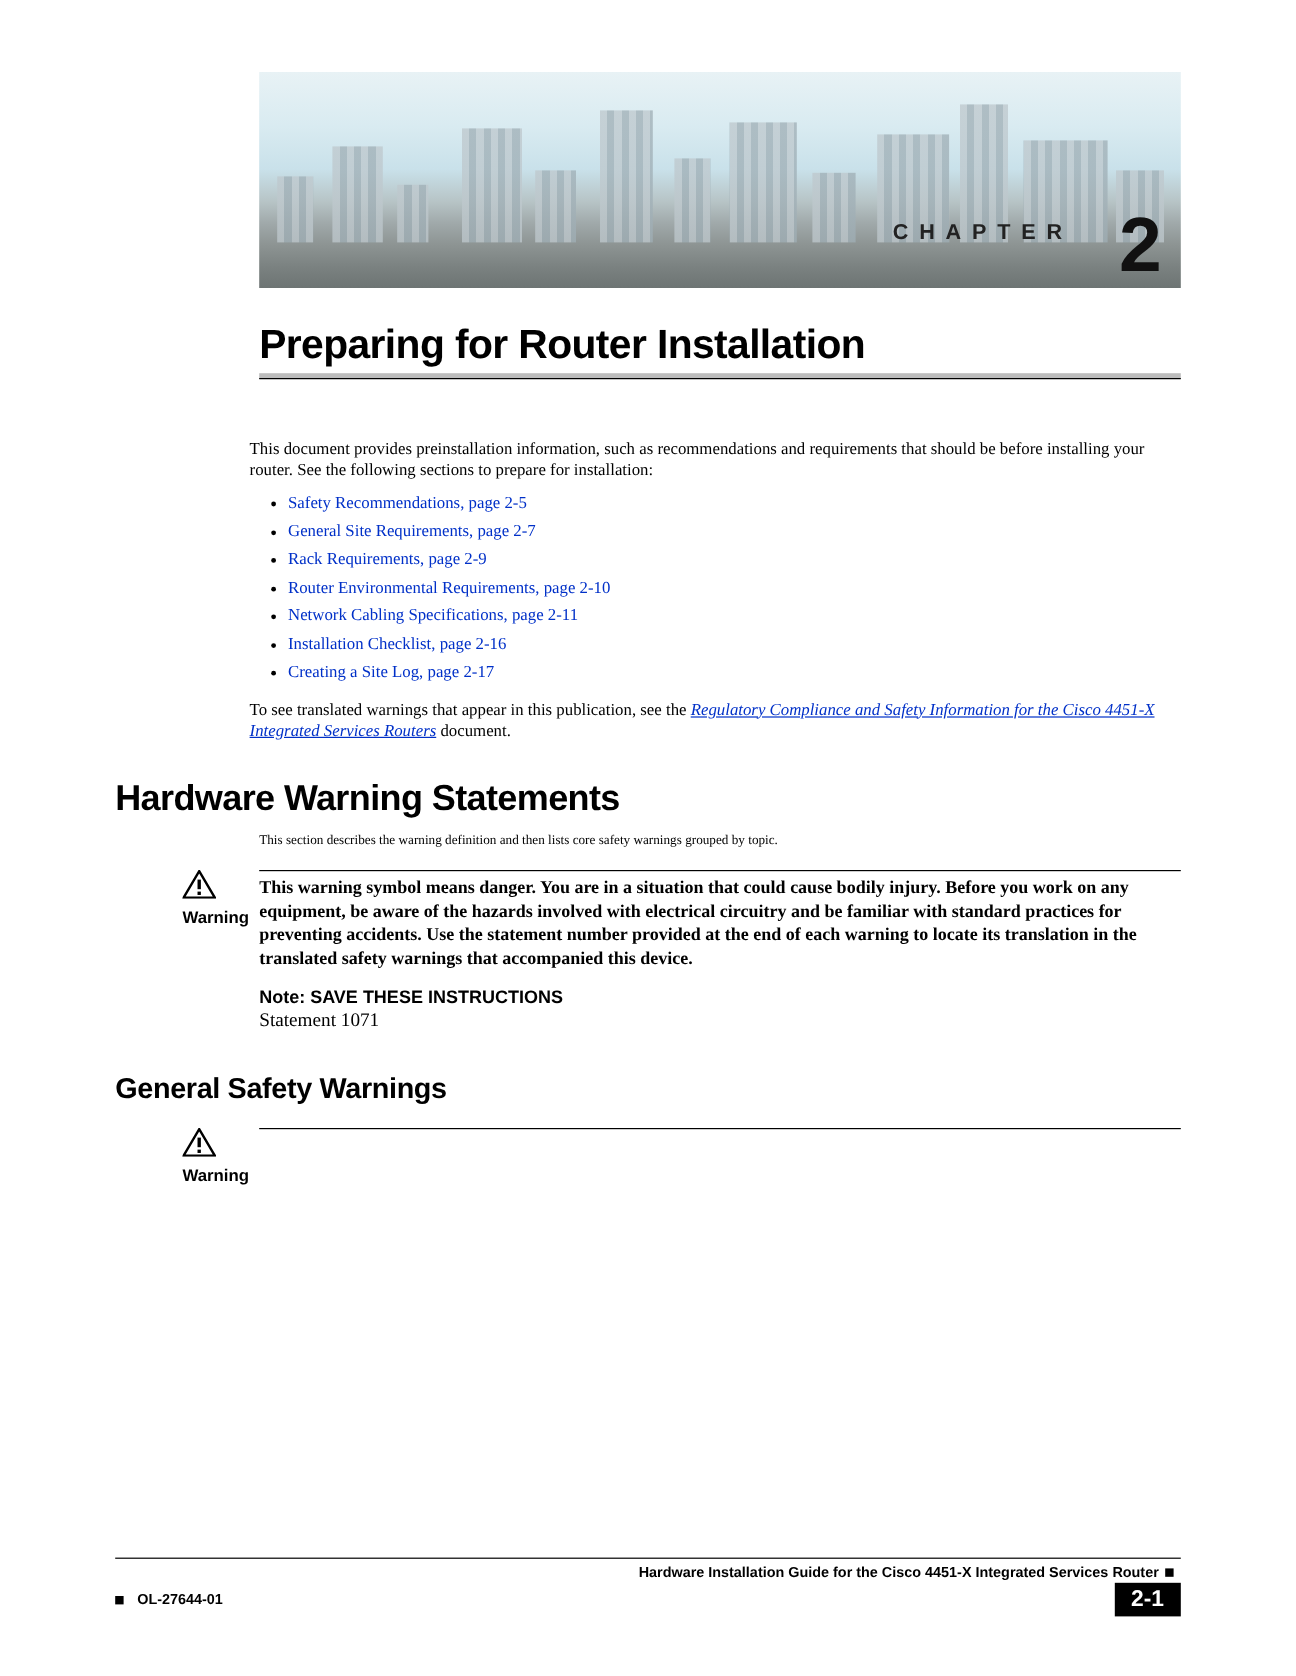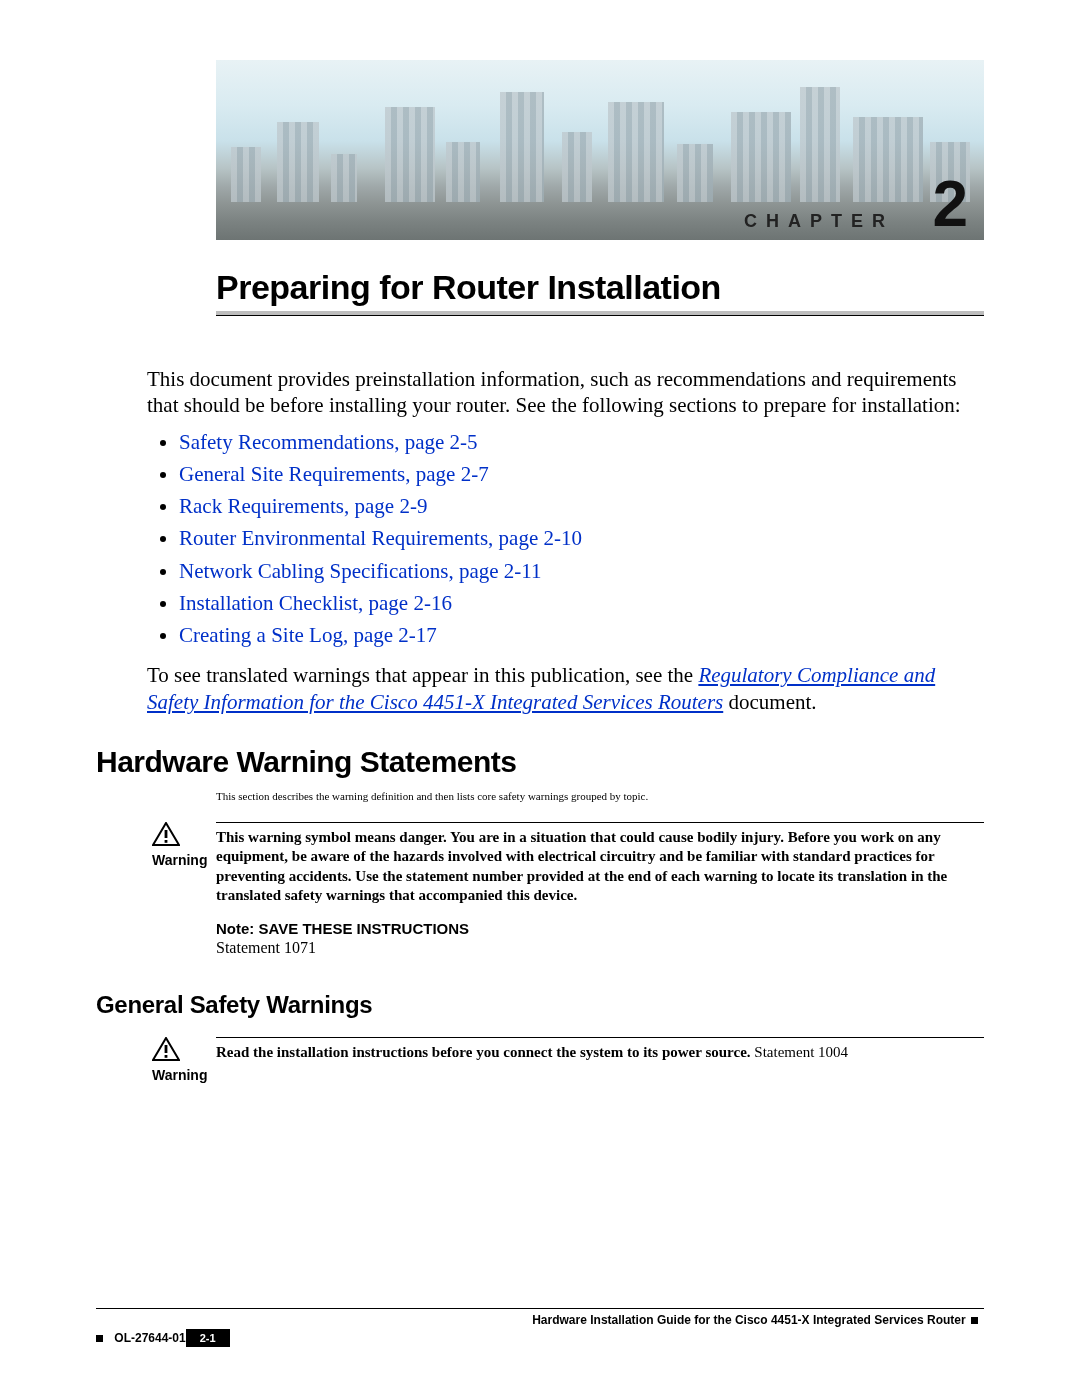--- a/index.html
+++ b/index.html
@@ -46,21 +46,21 @@
     background: repeating-linear-gradient(
       to right,
       rgba(190,200,205,0.9) 0 6px,
       rgba(160,175,182,0.9) 6px 12px
     );
     opacity:0.85;
   }
   .banner-label {
     position:absolute;
     right: 90px;
-    bottom: 8px;
+    bottom: 36px;
     font-family: Arial, Helvetica, sans-serif;
     font-weight: 700;
     letter-spacing: 9px;
     font-size: 18px;
     color:#222;
   }
   .banner-num {
     position:absolute;
     right: 16px;
     bottom: 4px;
@@ -78,22 +78,22 @@
     font-stretch: condensed;
     letter-spacing: -0.5px;
   }
   .title-rule {
     margin-left:120px;
     height:4px;
     background:#bdbdbd;
     border-bottom:1px solid #000;
   }
   .body-text {
-    margin-left:51px;
-    font-size:21px;
+    margin-left:112px;
+    font-size:14px;
     line-height:1.25;
     margin-top:50px;
   }
   .body-text p { margin: 0 0 8px 0; }
   ul.links {
     margin: 10px 0 14px 0;
     padding-left: 32px;
   }
   ul.links li {
     margin: 6px 0;
@@ -189,30 +189,31 @@
   }
   .footer-title {
     text-align:right;
     flex:1;
     padding-right:6px;
   }
   .footer-sq { width:7px; height:7px; background:#000; display:inline-block; margin-left:2px; vertical-align:middle;}
   .footer-row2 {
     display:flex;
     align-items:center;
+    justify-content:space-between;
     font-family: Arial, Helvetica, sans-serif;
     font-size:12px;
     font-weight:700;
     margin-top:2px;
   }
   .page-badge {
     background:#000;
     color:#fff;
     padding:3px 14px;
-    font-size:11px;
+    font-size:19px;
   }
   .doc-id { padding-left:6px; }
   .footer-sq2 { width:7px; height:7px; background:#000; display:inline-block; margin-right:2px; vertical-align:middle;}
 </style>
 </head>
 <body>
 
 <div class="page">
 
   <div class="banner">
@@ -285,23 +286,20 @@
       <div class="warn-icon">
         <svg width="28" height="24" viewBox="0 0 28 24">
           <polygon points="14,1 27,23 1,23" fill="none" stroke="#000" stroke-width="2"></polygon>
           <rect x="12.6" y="8" width="2.8" height="8" fill="#000"></rect>
           <rect x="12.6" y="18" width="2.8" height="2.8" fill="#000"></rect>
         </svg>
       </div>
       <div class="warn-label">Warning</div>
     </div>
     <div class="warn-rule"></div>
-    <div class="warn-text">
-      <b>Read the installation instructions before you connect the system to its power source.</b><span> Statement 1004</span>
-    </div>
   </div>
 
   <div class="footer">
     <div class="footer-rule-top"></div>
     <div class="footer-row">
       <span></span>
       <span class="footer-title">
         <span>Hardware Installation Guide for the Cisco 4451-X Integrated Services Router</span>
         <span class="footer-sq"></span>
       </span>

